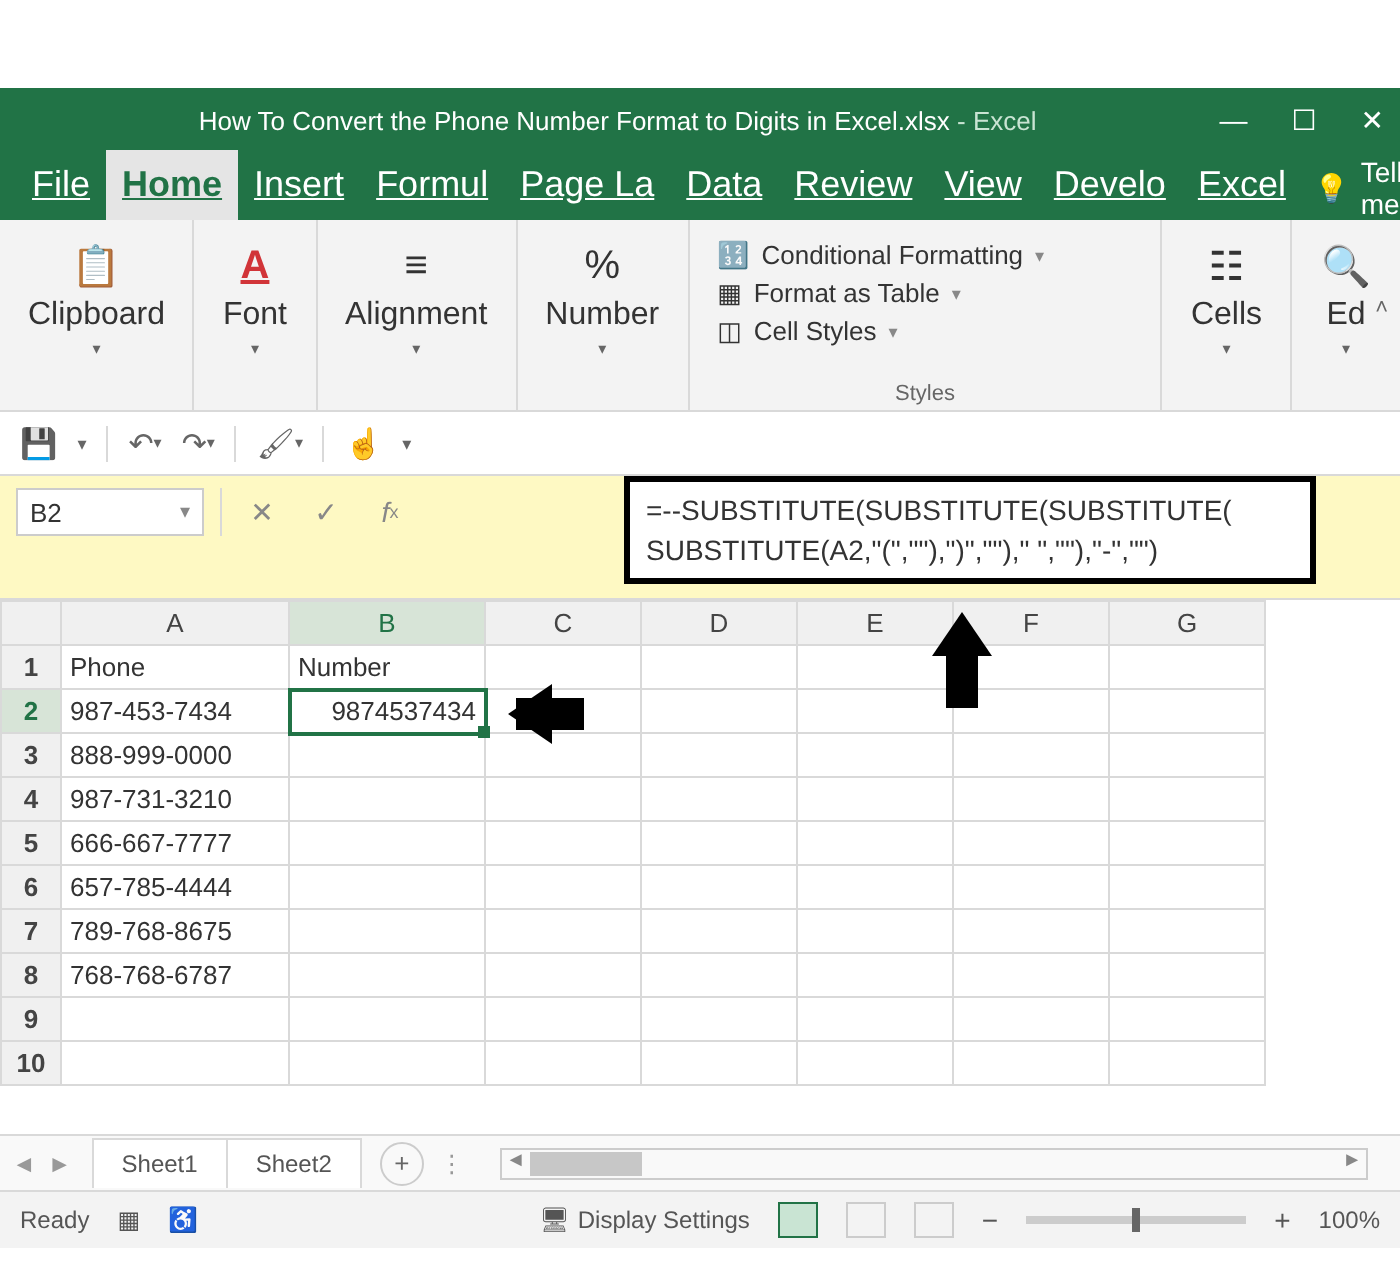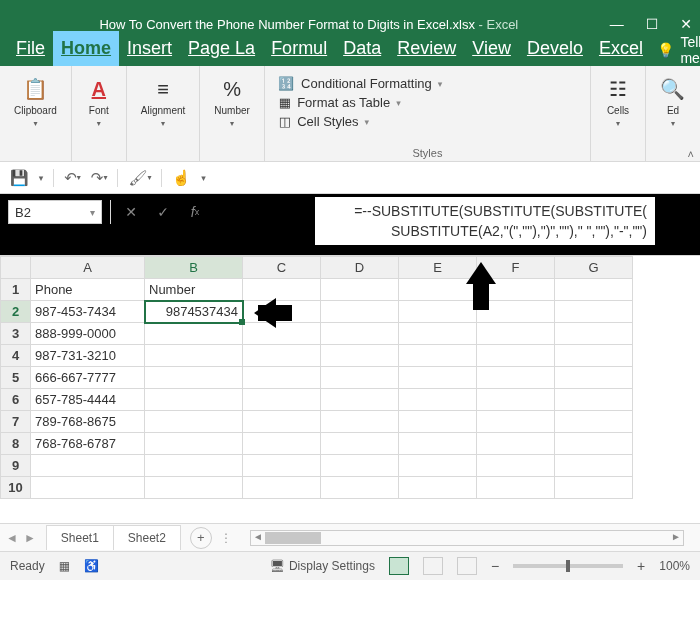--- a/index.html
+++ b/index.html
@@ -1,56 +1,56 @@
 <!DOCTYPE html>
 <html><head>
 <meta charset="utf-8">
 <style>
   * { box-sizing: border-box; margin: 0; padding: 0; font-family: "Segoe UI", Arial, sans-serif; }
   body { width: 700px; height: 637px; background: #fff; overflow: hidden; font-size: 13px; color: #333; position: relative; }
 
   
-  .titlebar { height: 32px; background: #217346; color: #fff; display: flex; align-items: flex-end; padding: 0 8px; }
+  .titlebar { height: 32px; background: #217346; color: #fff; display: flex; align-items: center; padding: 0 8px; margin-top: 44px; }
   .titlebar .doc { flex: 1; text-align: center; font-size: 13px; white-space: nowrap; overflow: hidden; }
   .titlebar .doc .excel { color: #c9e4d3; }
   .titlebar .winbtns { display: flex; gap: 22px; margin-left: auto; font-size: 14px; }
   .titlebar .winbtns span { cursor: pointer; }
 
   
   .tabs { height: 34px; background: #217346; display: flex; align-items: flex-end; padding-left: 8px; color: #fff; }
   .tab { padding: 7px 8px 7px 8px; font-size: 18px; cursor: pointer; white-space: nowrap; text-decoration: underline; }
-  .tab.active { background: #7dd3fc; color: #217346; font-weight: 600; }
+  .tab.active { background: #e5e5e5; color: #217346; font-weight: 600; }
   .tellme { display: flex; align-items: center; gap: 6px; margin-left: 6px; font-size: 14px; }
   .commentbtn { margin-left: auto; margin-right: 14px; font-size: 16px; padding-bottom: 6px;}
 
   
   .ribbon { height: 96px; background: #f3f3f3; border-bottom: 1px solid #d9d9d9; display: flex; }
   .group { border-right: 1px solid #d9d9d9; padding: 6px 6px 2px; display: flex; flex-direction: column; align-items: center; justify-content: space-between; }
   .group-label { font-size: 11px; color: #666; margin-top: 2px; text-align: center; }
   .bigbtn { display: flex; flex-direction: column; align-items: center; gap: 3px; padding: 4px 8px; cursor: pointer; }
   .bigbtn .ico { width: 26px; height: 26px; display: flex; align-items: center; justify-content: center; font-size: 20px; }
-  .bigbtn .lbl { font-size: 10px; }
+  .bigbtn .lbl { font-size: 16px; }
   .bigbtn .drop { font-size: 8px; color: #666; }
   .styleslist { display: flex; flex-direction: column; gap: 4px; padding: 4px 8px; font-size: 13px; }
   .styleitem { display: flex; align-items: center; gap: 6px; cursor: pointer; }
   .collapse { position: absolute; right: 6px; top: 148px; font-size: 11px; color: #666; cursor: pointer; }
 
   
   .qat { height: 32px; background: #fff; border-bottom: 1px solid #d9d9d9; display: flex; align-items: center; gap: 10px; padding: 0 10px; color: #666; }
   .qat span { font-size: 15px; cursor: pointer; display: inline-flex; align-items: center; }
   .qat .sep { width: 1px; height: 18px; background: #d9d9d9; }
 
   
-  .fbar { height: 62px; background: #000000; border-bottom: 1px solid #d9d9d9; display: flex; align-items: flex-start; padding: 6px 8px; gap: 8px; position: relative; }
+  .fbar { height: 62px; background: #fef9c3; border-bottom: 1px solid #d9d9d9; display: flex; align-items: flex-start; padding: 6px 8px; gap: 8px; position: relative; }
   .namebox { width: 94px; height: 24px; border: 1px solid #ccc; background: #fff; display: flex; align-items: center; padding: 0 6px; font-size: 13px; }
   .namebox::after { content: "▾"; margin-left: auto; font-size: 10px; color: #888; }
   .fbbtn { width: 24px; height: 24px; display: flex; align-items: center; justify-content: center; color: #888; font-size: 14px; cursor: pointer; }
   .fbbtn.cancel { color: #888; }
   .fbbtn.accept { color: #888; }
-  .formula-box { position: absolute; left: 312px; top: 0px; width: 346px; height: 54px; border: 3px solid #000; background: #fff; padding: 4px 8px; font-size: 14px; line-height: 20px; font-family: Calibri, Arial, sans-serif; text-align: right; }
+  .formula-box { position: absolute; left: 312px; top: 0px; width: 346px; height: 54px; border: 3px solid #000; background: #fff; padding: 4px 8px; font-size: 14px; line-height: 20px; font-family: Calibri, Arial, sans-serif; }
 
   
   .grid-wrap { position: relative; height: 268px; border-bottom: 1px solid #d9d9d9; overflow: hidden; }
   table.grid { border-collapse: collapse; table-layout: fixed; }
   .grid th, .grid td { border: 1px solid #d9d9d9; height: 22px; font-size: 13px; }
   .grid thead th { background: #f0f0f0; font-weight: normal; text-align: center; color: #444; }
   .grid thead th.selhead { background: #d7e4d7; color: #217346; }
   .grid .rowhead { width: 30px; background: #f0f0f0; text-align: center; color: #444; }
   .grid .rowhead.selrow { background: #d7e4d7; color: #217346; }
   .grid .corner { width: 30px; background: #f0f0f0; }
@@ -101,22 +101,22 @@
     <span>—</span>
     <span>☐</span>
     <span>✕</span>
   </div>
 </div>
 
 <div class="tabs">
   <div class="tab">File</div>
   <div class="tab active">Home</div>
   <div class="tab">Insert</div>
+  <div class="tab">Formul</div>
   <div class="tab">Page La</div>
-  <div class="tab">Formul</div>
   <div class="tab">Data</div>
   <div class="tab">Review</div>
   <div class="tab">View</div>
   <div class="tab">Develo</div>
   <div class="tab">Excel</div>
   <div class="tellme">
     <span>💡</span>
     <span>Tell me</span>
   </div>
   <div class="commentbtn">

